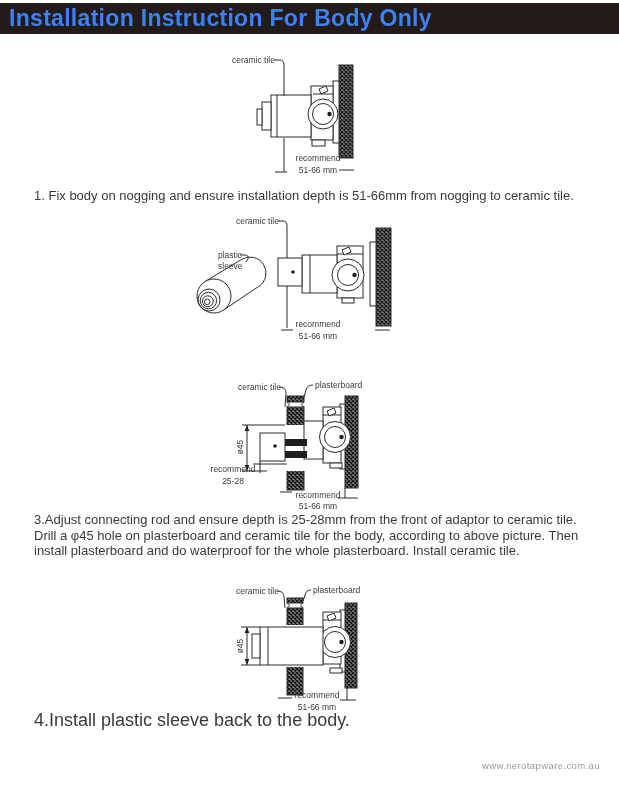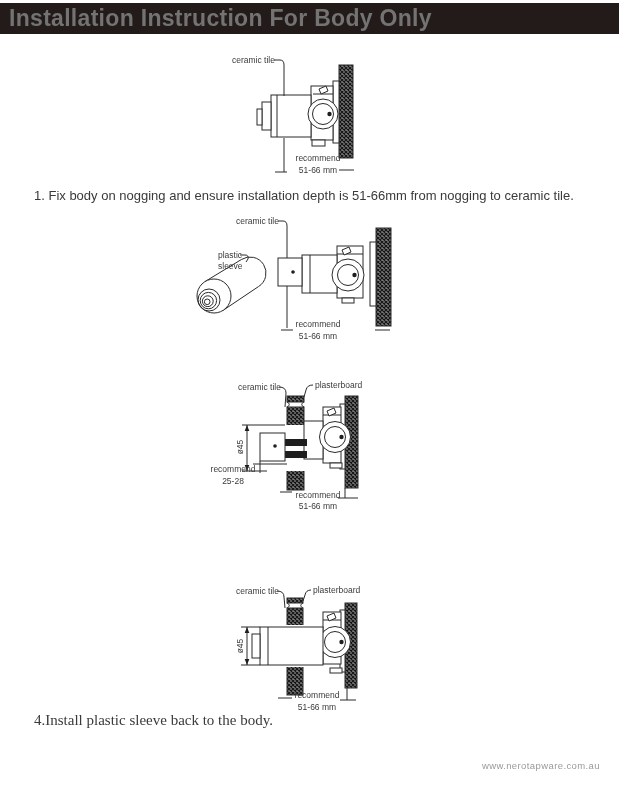--- a/index.html
+++ b/index.html
@@ -1,23 +1,23 @@
 <!DOCTYPE html>
 <html><head>
 <meta charset="utf-8">
 <style>
   html,body{margin:0;padding:0;background:#e8e8e8;}
   #page{position:relative;width:619px;height:788px;background:#ffffff;overflow:hidden;
         font-family:"Liberation Sans",sans-serif;color:#3a3a3a;}
   .abs{position:absolute;}
   #header-bar{left:0;top:3px;width:619px;height:31px;background:#231b19;display:flex;align-items:center;}
-  #header-bar .title{color:#737373;font-size:23px;font-weight:bold;letter-spacing:.3px;padding-left:9px;white-space:nowrap;}
+  #header-bar .title{color:#3b82f6;font-size:23px;font-weight:bold;letter-spacing:.3px;padding-left:9px;white-space:nowrap;}
   .step-text{font-size:13px;line-height:15.6px;color:#3a3a3a;}
   .step-text p{margin:0;}
-  #step4-text{font-size:15px;line-height:18px;font-family:Liberation Serif, serif;}
+  #step4-text{font-size:18px;line-height:18px;}
   #footer-url{font-size:9.5px;color:#9a9a9a;letter-spacing:.4px;}
   svg{display:block;}
   svg text{font-family:"Liberation Sans",sans-serif;font-size:8.5px;fill:#3a3a3a;}
   .ln{stroke:#2b2b2b;stroke-width:1;fill:none;}
   .fw{stroke:#2b2b2b;stroke-width:1;fill:#ffffff;}
   .dk{fill:#1e1e1e;stroke:none;}
   .clr{fill:#ffffff;stroke:none;}
 </style>
 </head>
 <body>
@@ -183,20 +183,22 @@
       <text x="28" y="107" text-anchor="middle">25-28</text>
     </g>
     <g>
       <path class="ln" d="M75,115 H87 M140,111 V121 M133,121 H153"></path>
       <text x="113" y="121" text-anchor="middle">recommend</text>
       <text x="113" y="132" text-anchor="middle">51-66 mm</text>
     </g>
   </svg>
 
   <div class="step-text abs" style="left:34px;top:512px;width:556px;">
+    <p>3.Adjust connecting rod and ensure depth is 25-28mm from the front of adaptor to ceramic tile.</p>
+    <p>Drill a φ45 hole on plasterboard and ceramic tile for the body, according to above picture. Then install plasterboard and do waterproof for the whole plasterboard. Install ceramic tile.</p>
   </div>
 
   <svg class="abs" style="left:205px;top:585px;" width="212" height="130" viewBox="0 0 212 130">
     <defs>
       <pattern id="h4" width="4" height="4" patternUnits="userSpaceOnUse">
         <rect width="4" height="4" fill="#787878"></rect>
         <path d="M0,0 L4,4 M4,0 L0,4" stroke="#141414" stroke-width="1.1"></path>
       </pattern>
     </defs>
     <g>

